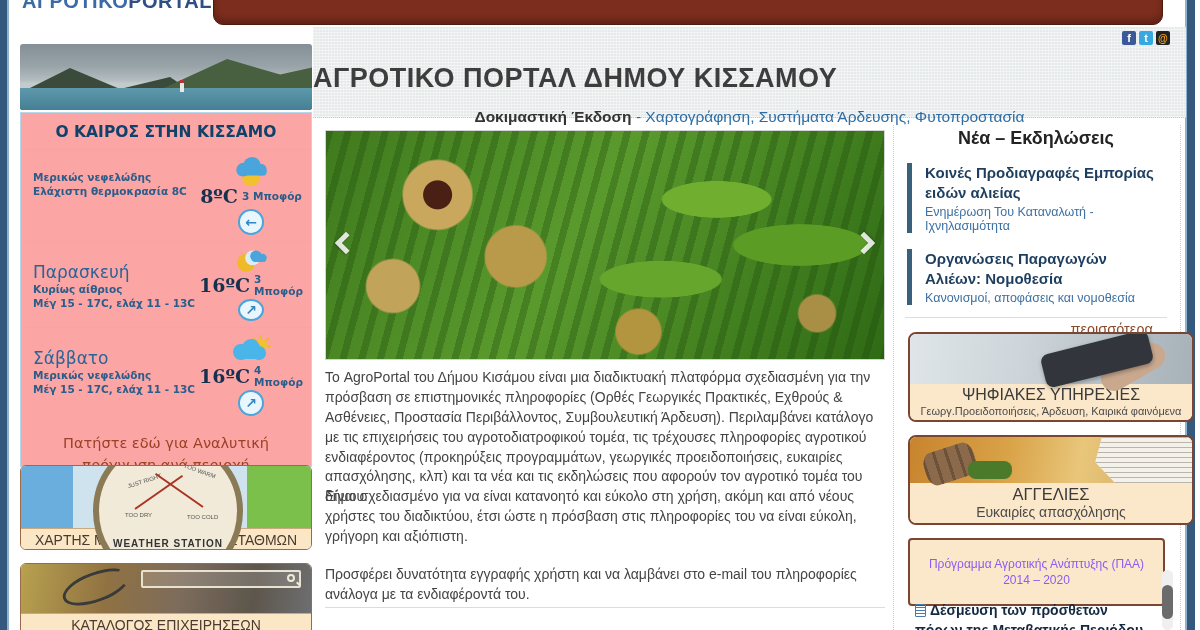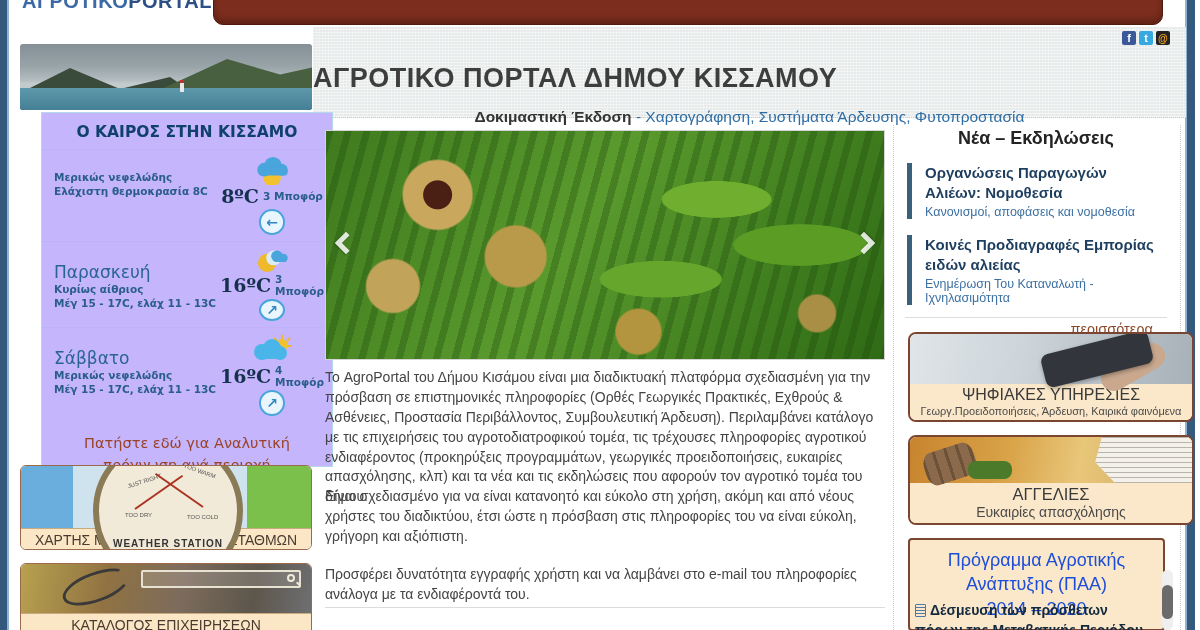--- a/index.html
+++ b/index.html
@@ -45,22 +45,22 @@
            background:linear-gradient(#848f96 0%, #9aa5aa 35%, #b4bdc0 55%, #c3cbcd 60%); }
   .mt1 { position:absolute; left:-10px; top:18px; width:200px; height:60px; background:#3a4a3b;
          clip-path:polygon(0 60%, 30% 10%, 55% 45%, 80% 25%, 100% 70%, 100% 100%, 0 100%); }
   .mt2 { position:absolute; right:-10px; top:12px; width:190px; height:62px; background:#48603f;
          clip-path:polygon(0 75%, 25% 40%, 50% 5%, 78% 30%, 100% 15%, 100% 100%, 0 100%); }
   .sea { position:absolute; left:0; bottom:0; width:100%; height:22px;
          background:linear-gradient(#5e98ab, #457f95); }
   .lh  { position:absolute; left:160px; bottom:18px; width:4px; height:12px; background:#e8e8e8; }
   .lh::before { content:""; position:absolute; left:0; top:0; width:4px; height:3px; background:#b33; }
 
-  .weather { left:20px; top:112px; width:292px; height:355px; background:#c4b5fd;
-             border:1px solid #b5d9ea; font-family:"DejaVu Sans", sans-serif;margin-left:21px; }
+  .weather { left:20px; top:112px; width:292px; height:355px; background:#fca5a5;
+             border:1px solid #b5d9ea; font-family:"DejaVu Sans", sans-serif; }
   .w-title { text-align:center; font-size:15.5px; font-weight:bold; color:#0f416b;
              padding:10px 0 8px; }
   .w-row { display:flex; padding:6px 8px 6px 12px; border-top:1px dotted #9cc4d6; }
   .w-left { flex:1; padding-top:14px; }
   .w-day { font-size:17px; color:#2a6496; }
   .w-d1, .w-d2 { font-size:10.5px; color:#2a5d8a; font-weight:bold; line-height:1.35; }
   .w-right { width:104px; display:flex; flex-direction:column; align-items:center; }
   .w-temp-line { display:flex; align-items:center; gap:4px; }
   .w-temp { font-family:"DejaVu Serif", serif; font-size:19px; font-weight:bold; color:#16314e; }
   .w-wind { font-size:10.5px; color:#2a5d8a; font-weight:bold; }
@@ -163,22 +163,22 @@
   .barrel { position:absolute; left:14px; top:10px; width:52px; height:34px; background:#8a6a4a;
             border-radius:10px/14px; transform:rotate(-18deg);
             background-image:repeating-linear-gradient(90deg, #6e5238 0 3px, rgba(0,0,0,0) 3px 12px); }
   .veg { position:absolute; left:58px; top:24px; width:44px; height:18px; background:#4a7a2a;
          border-radius:8px; }
   .aggelies .cap { padding:2px 0 4px; }
   .aggelies .cap .t { font-size:16.5px; color:#3a3a3a; }
   .aggelies .cap .s { font-size:14px; color:#4a4a4a; }
 
   .paa-head { left:908px; top:538px; width:257px; border:2px solid #7a4631; border-radius:4px;
-              background:#fbe8ca; text-align:center; font-size:18px; color:#1d4ed8;
-              line-height:1.35; padding:8px 2px; }
+              background:#fbe8ca; text-align:center; font-size:12px; color:#8b5cf6;
+              line-height:1.35; padding:16px 2px; }
   .paa-item { left:915px; top:600px; width:238px; font-size:14px; font-weight:bold; color:#13293f;
               line-height:1.45; cursor:pointer; }
   .doc-ico { display:inline-block; width:11px; height:13px; border:1.5px solid #4a7aaa;
              border-radius:1px; vertical-align:-2px; margin-right:4px;
              background:repeating-linear-gradient(0deg, rgba(0,0,0,0) 0 2px, #4a7aaa 2px 3px); }
   .scroll-track { left:1162px; top:570px; width:11px; height:60px; background:#efefef; border-radius:6px; }
   .scroll-thumb { left:1162px; top:585px; width:11px; height:34px; background:#6b6b6b;
                   border-radius:6px; cursor:pointer; }
 
   svg { display:block; }
@@ -331,26 +331,26 @@
 <div class="abs strip">
   <div class="strip-label">(Μελισσ</div>
 </div>
 
 <div class="abs vsep" style="left:893px;"></div>
 <div class="abs vsep" style="left:1180px;"></div>
 
 <div class="abs news">
   <div class="n-title">Νέα – Εκδηλώσεις</div>
   <div class="n-item">
+    <div class="n-head">Κοινές Προδιαγραφές Εμπορίας ειδών αλιείας</div>
+    <div class="n-sub">Ενημέρωση Του Καταναλωτή - Ιχνηλασιμότητα</div>
+  </div>
+  <div class="n-item">
     <div class="n-head">Οργανώσεις Παραγωγών Αλιέων: Νομοθεσία</div>
     <div class="n-sub">Κανονισμοί, αποφάσεις και νομοθεσία</div>
-  </div>
-  <div class="n-item">
-    <div class="n-head">Κοινές Προδιαγραφές Εμπορίας ειδών αλιείας</div>
-    <div class="n-sub">Ενημέρωση Του Καταναλωτή - Ιχνηλασιμότητα</div>
   </div>
   <div class="n-more">περισσότερα...</div>
 </div>
 <div class="abs hsep"></div>
 
 <div class="abs rcard digital">
   <div class="img">
     <div class="finger"></div>
     <div class="phone"></div>
   </div>

